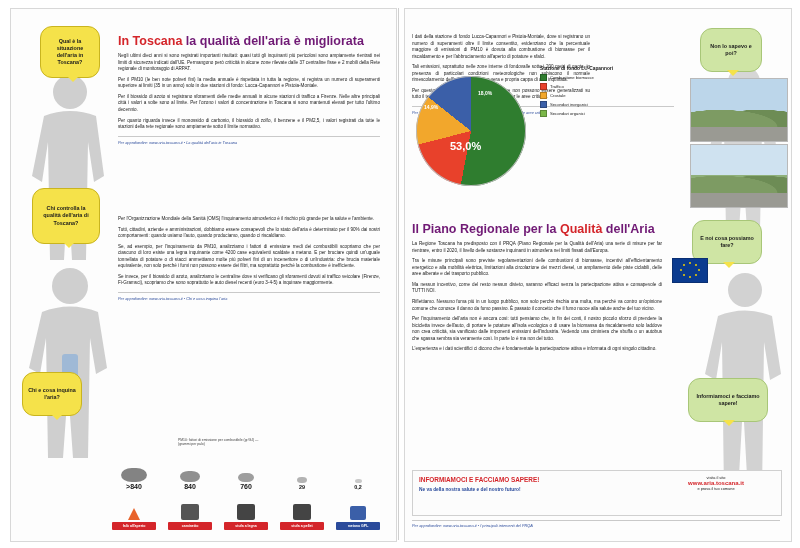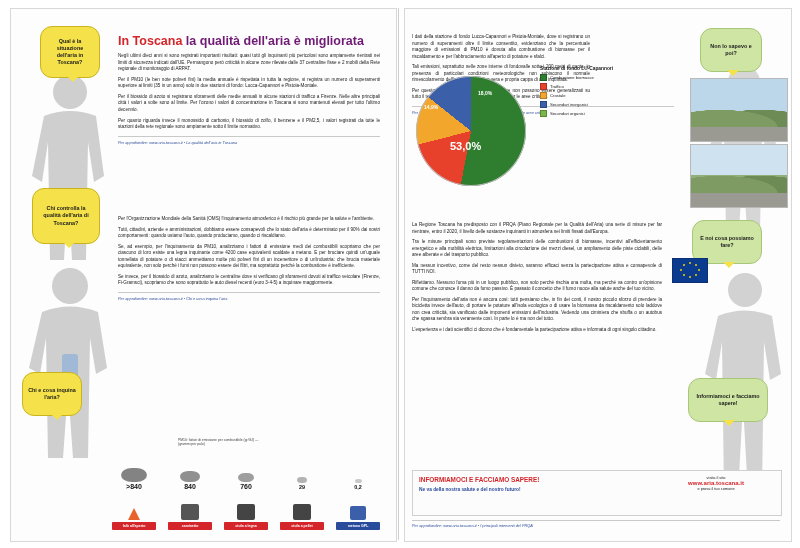--- a/index.html
+++ b/index.html
@@ -329,20 +329,25 @@
     <span class="star" style="left:22px;top:5px"></span>
     <span class="star" style="left:25px;top:10px"></span>
     <span class="star" style="left:22px;top:15px"></span>
     <span class="star" style="left:16px;top:17px"></span>
     <span class="star" style="left:10px;top:15px"></span>
     <span class="star" style="left:7px;top:10px"></span>
     <span class="star" style="left:10px;top:5px"></span>
   </div>
 
   <div class="col" id="art-5">
+    <h2 class="sec">
+      <span class="h-blue">Il Piano Regionale per la</span>
+      <span class="h-red">Qualità</span>
+      <span class="h-blue">dell'Aria</span>
+    </h2>
     <div style="width:250px;">
       <p class="body">La Regione Toscana ha predisposto con il PRQA (Piano Regionale per la Qualità dell'Aria) una serie di misure per far rientrare, entro il 2020, il livello delle sostanze inquinanti in atmosfera nei limiti fissati dall'Europa.</p>
       <p class="body">Tra le misure principali sono previste regolamentazioni delle combustioni di biomasse, incentivi all'efficientamento energetico e alla mobilità elettrica, limitazioni alla circolazione dei mezzi diesel, un ampliamento delle piste ciclabili, delle aree alberate e del trasporto pubblico.</p>
       <p class="body">Ma nessun incentivo, come del resto nessun divieto, saranno efficaci senza la partecipazione attiva e consapevole di TUTTI NOI.</p>
       <p class="body">Riflettiamo. Nessuno fuma più in un luogo pubblico, non solo perché rischia una multa, ma perché va contro un'opinione comune che conosce il danno da fumo passivo. È passato il concetto che il fumo nuoce alla salute anche del tuo vicino.</p>
       <p class="body">Per l'inquinamento dell'aria non è ancora così: tutti pensiamo che, in fin dei conti, il nostro piccolo sforzo di prendere la bicicletta invece dell'auto, di portare le potature all'isola ecologica o di usare la biomassa da riscaldamento solo laddove non crea criticità, sia vanificato dalle imponenti emissioni dell'industria. Vedendo una ciminiera che sbuffa o un autobus che sgassa sembra sia veramente così. In parte lo è ma non del tutto.</p>
       <p class="body">L'esperienza e i dati scientifici ci dicono che è fondamentale la partecipazione attiva e informata di ogni singolo cittadino.</p>
     </div>
   </div>
 

